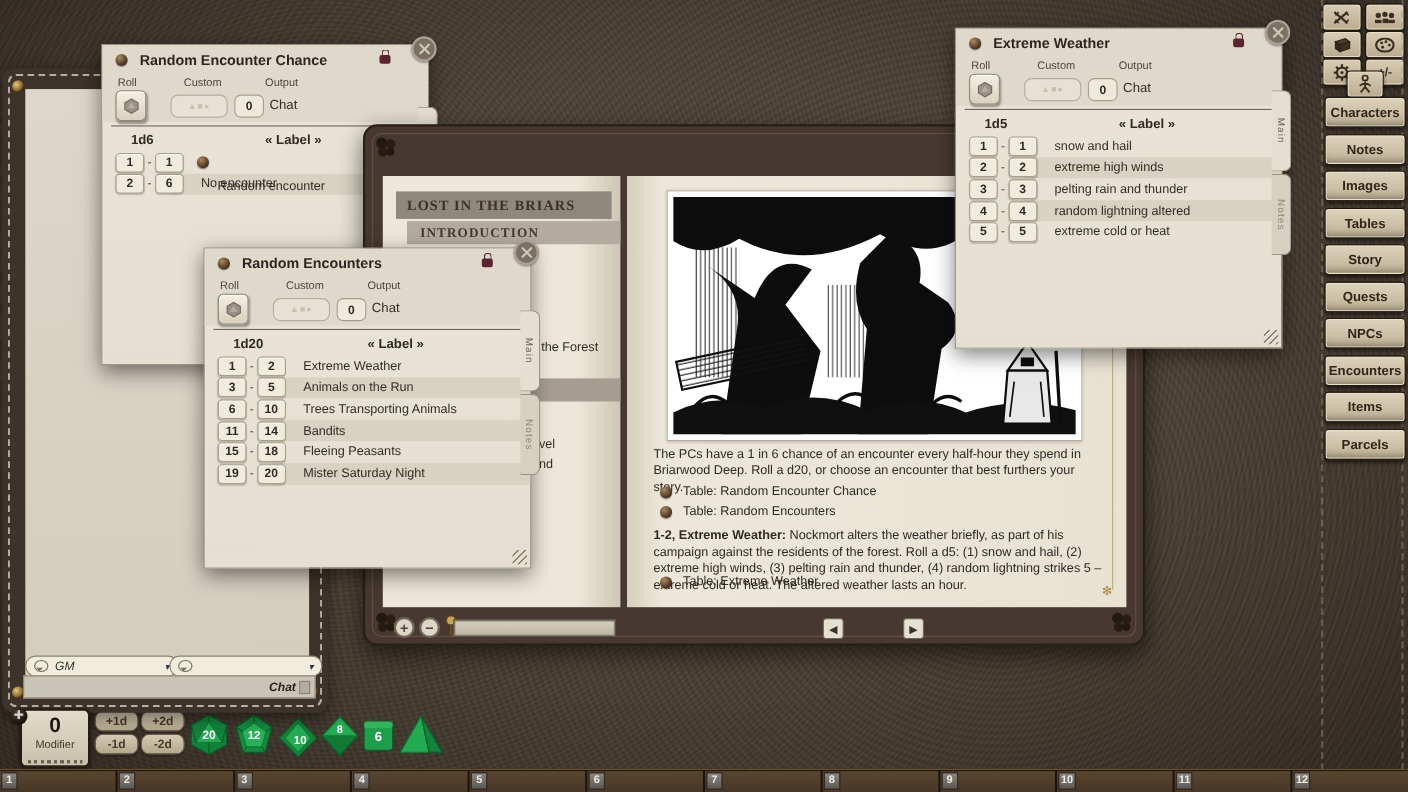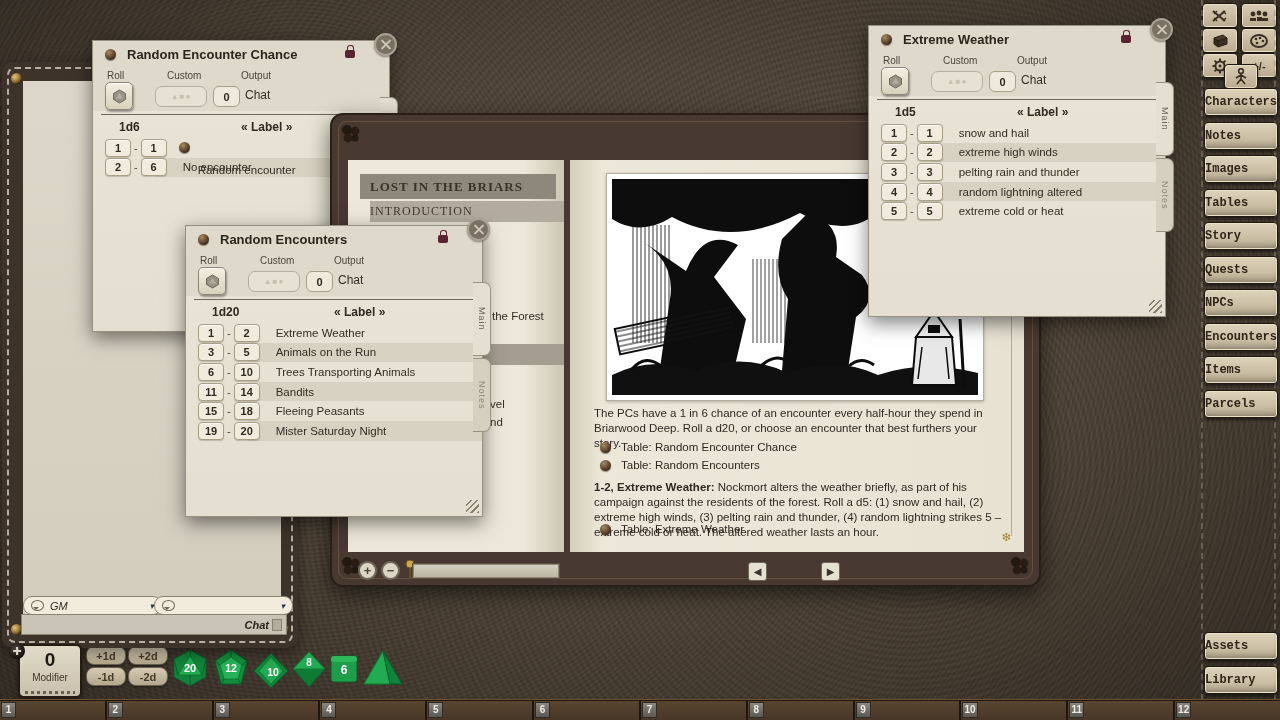--- a/index.html
+++ b/index.html
@@ -86,41 +86,41 @@
   .gold-line{position:absolute;right:12px;top:10px;bottom:16px;width:1px;background:#b89a55;opacity:.8;}
   #plaque{position:absolute;left:296px;top:2px;width:116px;height:30px;background:#41332a;border:1px solid #241a12;border-radius:8px;
     box-shadow:0 2px 4px rgba(0,0,0,.5);display:flex;align-items:center;justify-content:center;gap:7px;}
   #plaque .stitch{position:absolute;inset:2px;border:1px dashed #8a7a5e;border-radius:6px;opacity:.6;}
   #plaque .grom{width:9px;height:9px;border-radius:50%;background:radial-gradient(circle at 35% 35%,#d9bc74,#7c5f28 55%,#241a0c 80%);}
   #plaque .ptxt{font-family:"Liberation Serif",serif;font-size:12px;font-weight:bold;letter-spacing:1.5px;color:#d3c9ae;text-shadow:0 1px 1px #000;}
   .knot{position:absolute;width:24px;height:24px;opacity:.9;}
   .toc-chapter{position:absolute;left:12px;top:14px;width:196px;height:25px;background:#8e877b;color:#3b3227;
     font-family:"Liberation Serif",serif;font-size:13px;font-weight:bold;letter-spacing:1px;line-height:25px;padding-left:10px;box-sizing:border-box;}
   .toc-section{position:absolute;left:22px;top:41px;width:194px;height:21px;background:#b3ab9d;color:#45392c;
-    font-family:"Liberation Serif",serif;font-size:12px;font-weight:normal;letter-spacing:1px;line-height:21px;box-sizing:border-box;}
+    font-family:"Liberation Serif",serif;font-size:12px;font-weight:bold;letter-spacing:1px;line-height:21px;padding-left:12px;box-sizing:border-box;}
   .toc-partial{position:absolute;font-size:11.5px;color:#332d26;}
   .toc-selected{position:absolute;left:22px;top:184px;width:194px;height:21px;background:#a49d90;}
   #illus{position:absolute;left:36px;top:13px;width:378px;height:228px;background:#fff;border:1px solid #b5ae9e;
     box-shadow:0 1px 3px rgba(0,0,0,.25);padding:5px;box-sizing:border-box;}
   .bodytext{position:absolute;left:24px;width:412px;font-size:11.5px;line-height:15px;color:#2e2923;}
   .linkrow{position:absolute;left:30px;display:flex;align-items:center;gap:10px;font-size:11.5px;color:#2e2923;}
   .bookctl-circle{position:absolute;width:19px;height:19px;border-radius:50%;background:#ddd6c6;border:2px solid #6f675a;
     color:#4a443a;font-size:13px;font-weight:bold;display:flex;align-items:center;justify-content:center;line-height:0;box-sizing:border-box;}
   #book-scroll{position:absolute;left:80px;top:448px;width:146px;height:14px;background:#8f8878;border:1px solid #57503f;}
   #book-scroll .thumb{position:absolute;inset:1px;background:linear-gradient(#d4cebf,#bcb5a4);}
   .navbtn{position:absolute;top:447px;width:17px;height:17px;background:#e6e0d0;border:1px solid #6f675a;border-radius:3px;
     display:flex;align-items:center;justify-content:center;font-size:10px;color:#3a332b;}
   .ornament{position:absolute;right:13px;bottom:8px;font-size:11px;color:#a8862f;}
   
   #sideband{right:0;top:0;width:80px;height:100%;}
   #sideband .stitchL{position:absolute;left:1px;top:0;bottom:0;border-left:2px dashed #9a8f7d;opacity:.45;}
   #sideband .stitchR{position:absolute;right:4px;top:0;bottom:0;border-left:2px dashed #9a8f7d;opacity:.45;}
   .side-btn{position:relative;width:72px;height:26px;margin:0 0 5.5px 3px;border-radius:4px;border:1px solid #1f1810;
     background:linear-gradient(#ddd3bb,#bdb094);box-shadow:inset 0 0 0 1px #ece2ca,inset 0 -7px 8px -6px rgba(0,0,0,.45),0 2px 3px rgba(0,0,0,.5);
-    font-size:12px;font-weight:bold;color:#2f2518;text-align:left;line-height:26px;font-family:Liberation Mono, monospace;}
+    font-size:12px;font-weight:bold;color:#2f2518;text-align:center;line-height:26px;}
   #side-top{position:absolute;right:2px;top:88px;}
   #side-bottom{position:absolute;right:2px;top:632px;}
   .tool-btn{position:absolute;width:34px;height:23px;border-radius:4px;border:1px solid #1f1810;
     background:linear-gradient(#d8cdb4,#b9ab8f);box-shadow:inset 0 0 0 1px #e9dfc7,0 2px 3px rgba(0,0,0,.5);
     display:flex;align-items:center;justify-content:center;color:#3a2f22;font-size:11px;font-weight:bold;}
   
   #modifier{left:18px;top:644px;width:60px;height:50px;border-radius:6px;border:2px solid #241c13;
     background:linear-gradient(#e2dbc9,#c8c0ac);box-shadow:0 2px 4px rgba(0,0,0,.5);text-align:center;}
   #modifier .mval{font-size:19px;font-weight:bold;color:#1e1812;margin-top:3px;}
   #modifier .mlbl{font-size:10px;color:#3f362a;margin-top:1px;}
@@ -495,24 +495,20 @@
       <div class="side-btn">Characters</div>
       <div class="side-btn">Notes</div>
       <div class="side-btn">Images</div>
       <div class="side-btn">Tables</div>
       <div class="side-btn">Story</div>
       <div class="side-btn">Quests</div>
       <div class="side-btn">NPCs</div>
       <div class="side-btn">Encounters</div>
       <div class="side-btn">Items</div>
       <div class="side-btn">Parcels</div>
-    </div>
-  <div id="side-bottom" style="z-index:8;">
-      <div class="side-btn">Assets</div>
-      <div class="side-btn">Library</div>
     </div>
 
   <div id="mod-gear" class="abs" style="z-index:9;">✚</div>
   <div id="modifier" class="abs" style="z-index:8;">
     <div class="mval">0</div>
     <div class="mlbl">Modifier</div>
     <div class="ticks"></div>
   </div>
   <div class="adder" style="left:86px;top:646px;">+1d</div>
   <div class="adder" style="left:128px;top:646px;">+2d</div>

